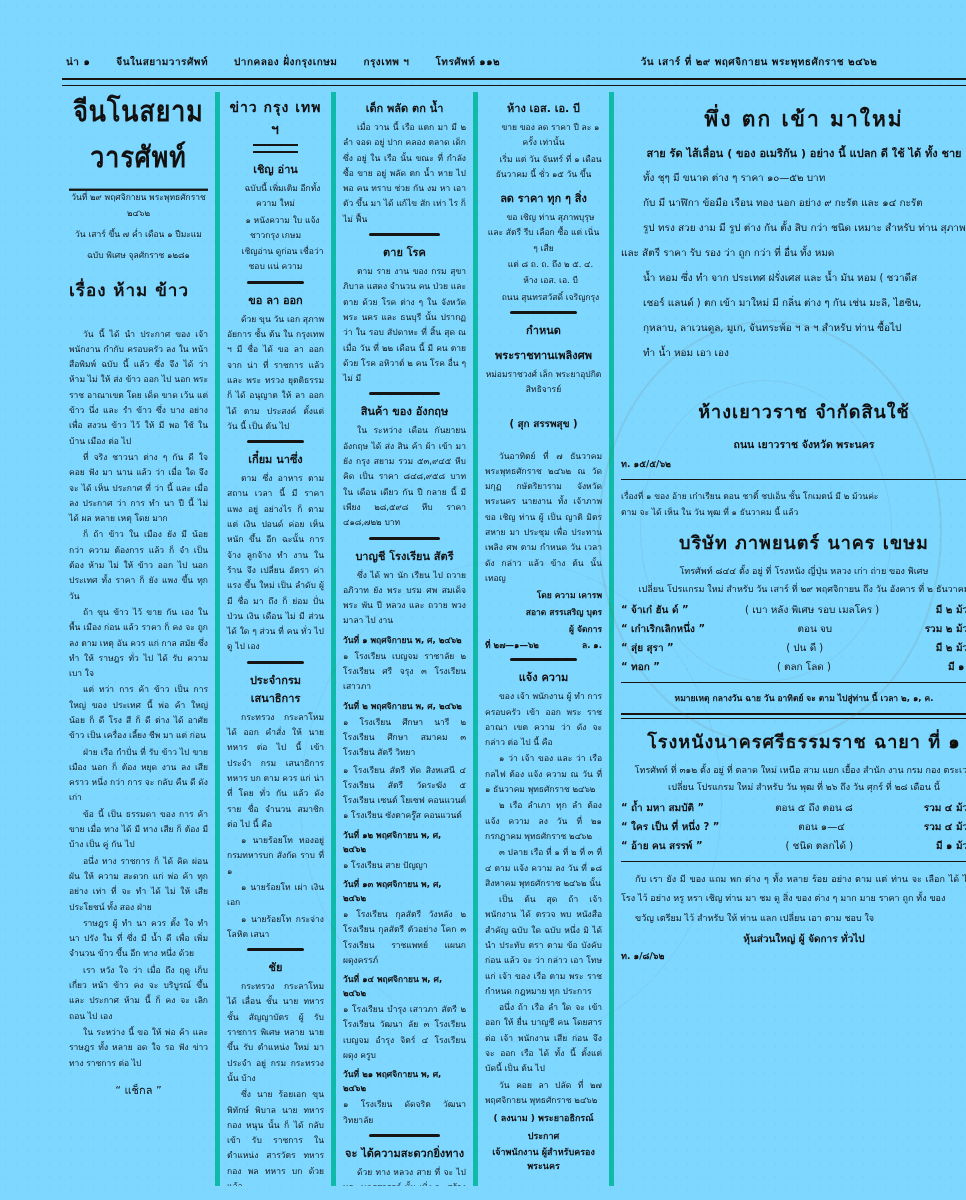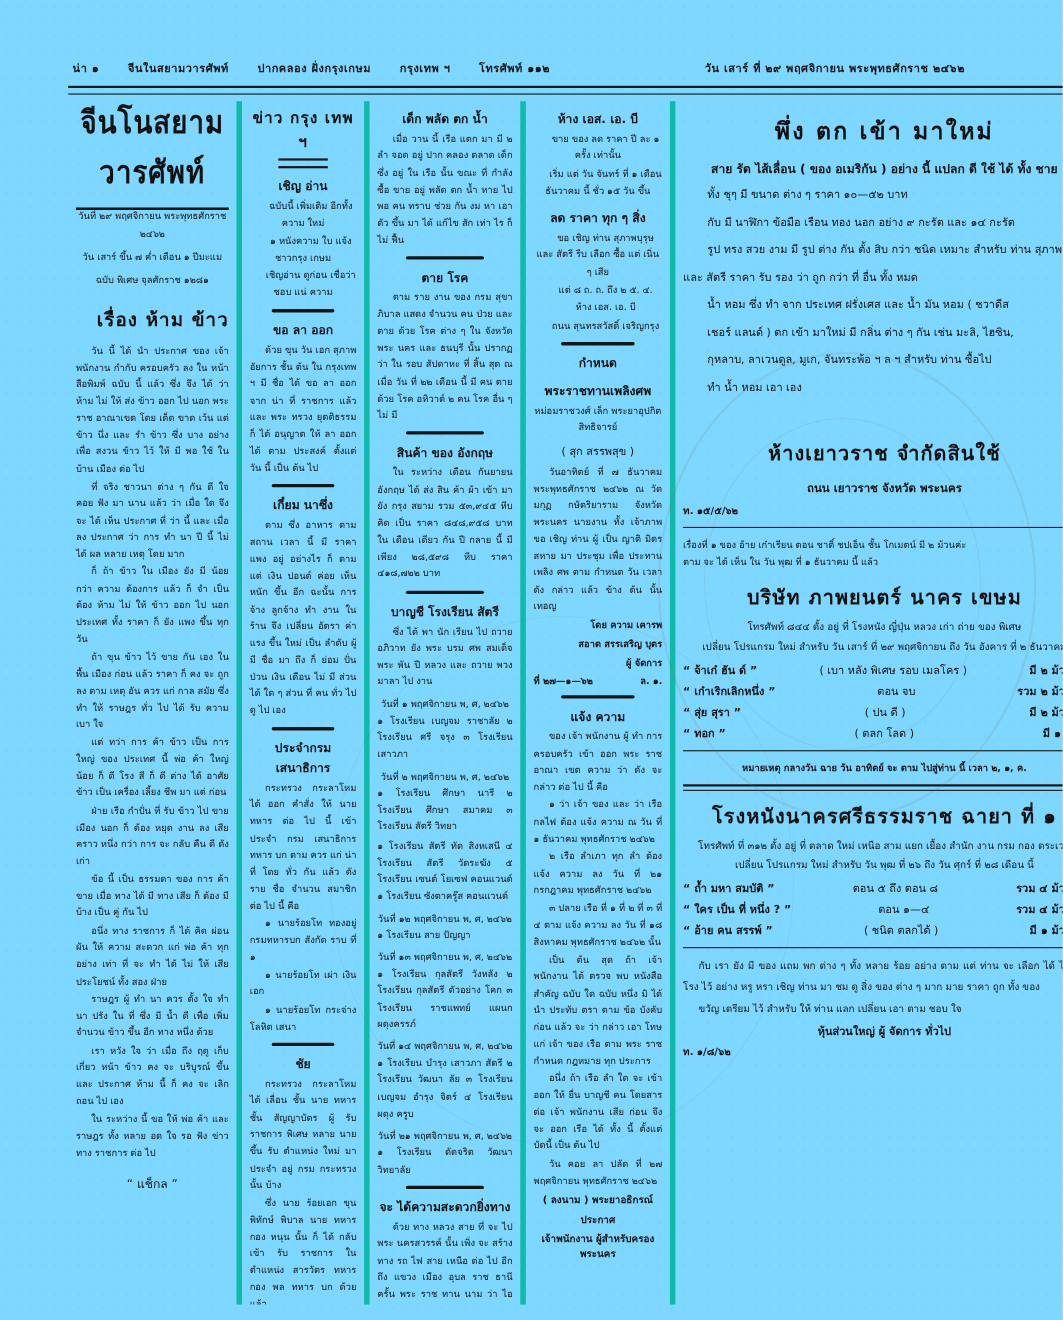--- a/index.html
+++ b/index.html
@@ -17,21 +17,21 @@
   .cols{position:absolute;top:92px;left:62px;right:16px;bottom:14px;display:grid;
         grid-template-columns:158px 116px 142px 136px 1fr;}
   .col{padding:0 7px;overflow:hidden;}
   .col.b{border-right:5px solid #14b8a6;}
   
   .mast-title{font-family:"DejaVu Serif",serif;font-weight:bold;font-size:25px;
               text-align:center;letter-spacing:1px;transform:scaleY(1.15);
               padding:2px 0 8px;border-bottom:2px solid #1c1a18;}
   .dateline{font-size:8.5px;text-align:center;line-height:1.9;margin-top:5px;}
   
-  .h-big{font-size:17px;font-weight:bold;text-align:right;margin:12px 0 10px;letter-spacing:1px;}
+  .h-big{font-size:17px;font-weight:bold;text-align:left;margin:12px 0 24px;letter-spacing:1px;}
   .h-col{font-size:14px;font-weight:bold;text-align:center;margin:4px 0 2px;letter-spacing:1px;}
   .h-sec{font-size:11px;font-weight:bold;text-align:center;margin:7px 0 3px;}
   .h-ad-big{font-size:21px;font-weight:bold;text-align:center;margin:10px 0 8px;letter-spacing:2px;}
   .h-ad-med{font-size:18px;font-weight:bold;text-align:center;margin:8px 0 6px;letter-spacing:1px;}
   
   .body{font-size:8.5px;line-height:1.8;text-align:justify;}
   .body .para{text-indent:14px;margin:0 0 1px;}
   .center{text-align:center;}
   .sep{height:3px;width:58%;background:#1c1a18;margin:6px auto;border-radius:2px;}
   .sep2{height:5px;width:46%;border-top:2px solid #1c1a18;border-bottom:2px solid #1c1a18;margin:4px auto 6px;}
@@ -43,21 +43,21 @@
   .ad-sub{font-size:11px;font-weight:bold;text-align:center;line-height:2;}
   .sig-right{text-align:center;font-size:10px;font-weight:bold;line-height:2;}
   .code{font-size:9px;font-weight:bold;}
   .film-row{display:flex;justify-content:space-between;align-items:baseline;
             font-size:10px;font-weight:bold;margin:4px 0;gap:17px;}
   .film-row span:nth-child(2){flex:1;text-align:center;font-weight:normal;}
   .smallrow{font-size:8.5px;line-height:1.9;}
   .cin-intro{font-size:9px;text-align:center;line-height:1.9;}
   .note-line{font-size:8.5px;text-align:center;font-weight:bold;margin:3px 0;}
   
-  .sch-date{font-size:8.5px;text-align:center;font-weight:normal;margin:4px 0 2px;}
+  .sch-date{font-size:8.5px;text-align:left;font-weight:bold;margin:4px 0 2px;}
   .sch-line{font-size:8.5px;line-height:1.8;text-align:justify;margin:0 0 2px;}
   
   .closing{font-size:11px;font-weight:normal;text-align:center;margin-top:10px;}
   
   .sig-block{font-size:8.5px;text-align:right;line-height:2;font-weight:bold;}
   .sig-split{display:flex;justify-content:space-between;font-size:8.5px;font-weight:bold;}
   
   .stain{position:absolute;border-radius:50%;pointer-events:none;}
   .stain.s1{left:598px;top:320px;width:340px;height:420px;border:2px solid rgba(135,115,75,.14);}
   .stain.s2{left:640px;top:380px;width:250px;height:300px;border:1px solid rgba(135,115,75,.12);}
@@ -226,21 +226,21 @@
           <div class="para">ห้าง เอส. เอ. บี</div>
           <div class="para">ถนน สุนทรสวัสดิ์ เจริญกรุง</div>
         </div>
       <div class="sep"></div>
 
       <div class="h-sec">กำหนด</div>
       <div class="h-sec">พระราชทานเพลิงศพ</div>
       <div class="body center">
           <div class="para" style="text-indent:0">หม่อมราชวงศ์ เล็ก พระยาอุปกิตสิทธิจารย์</div>
         </div>
-      <div class="center" style="font-size:10px;font-weight:normal;margin:5px 0;">( สุก  สรรพสุข )</div>
+      <div class="center" style="font-size:10px;font-weight:bold;margin:18px 0;">( สุก  สรรพสุข )</div>
       <div class="body">
           <div class="para">วันอาทิตย์ ที่ ๗ ธันวาคม พระพุทธศักราช ๒๔๖๒ ณ วัด มกุฏ กษัตริยาราม จังหวัด พระนคร   นายงาน ทั้ง เจ้าภาพ ขอ เชิญ ท่าน ผู้ เป็น ญาติ มิตร สหาย มา ประชุม เพื่อ ประทาน เพลิง ศพ ตาม กำหนด วัน เวลา ดัง กล่าว แล้ว ข้าง ต้น นั้น เทอญ</div>
         </div>
       <div class="sig-block">
         <div>โดย ความ เคารพ</div>
         <div>สอาด  สรรเสริญ  บุตร</div>
         <div>ผู้ จัดการ</div>
       </div>
       <div class="sig-split">
         <span>ที่ ๒๗—๑—๖๒</span>

